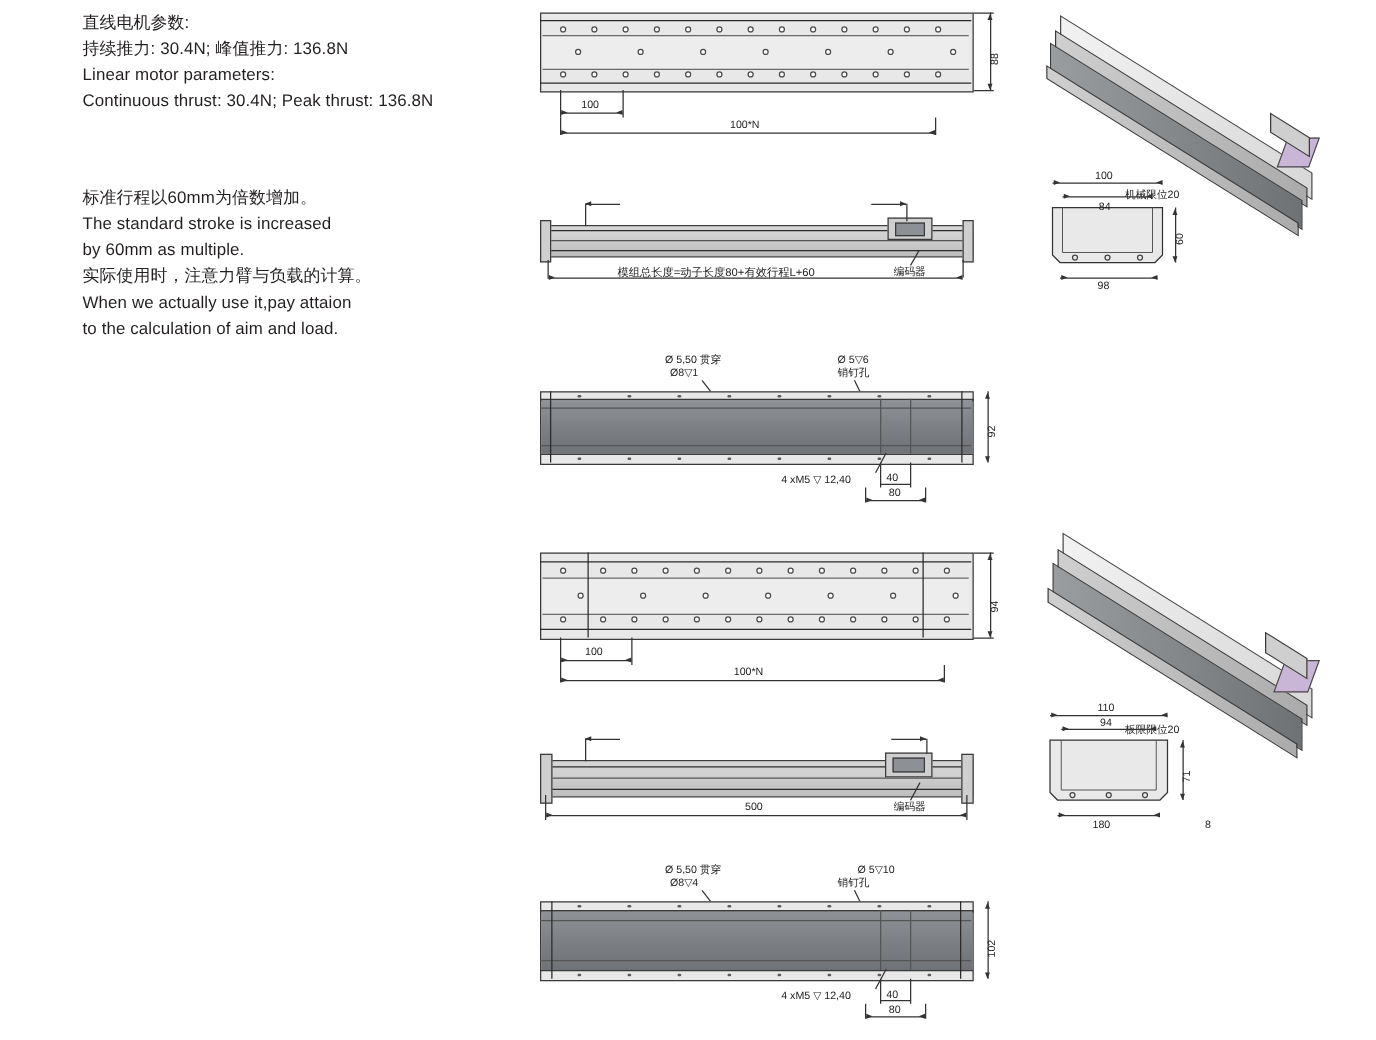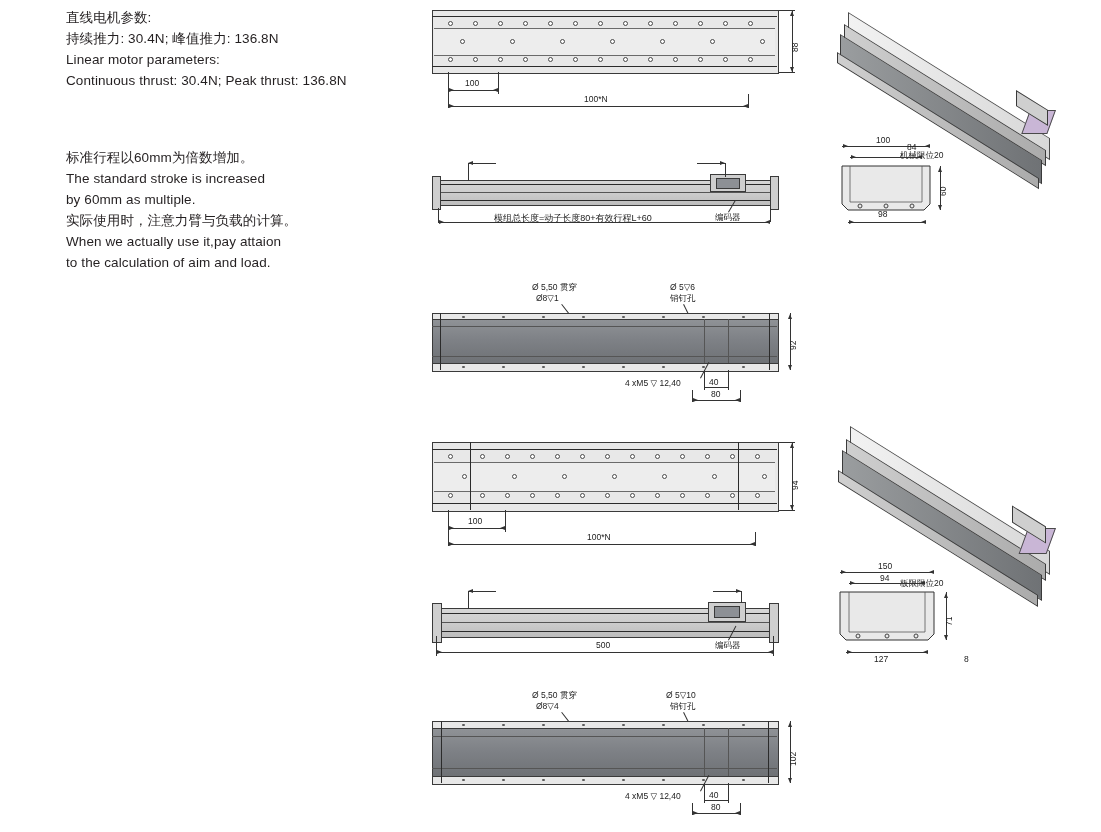--- a/index.html
+++ b/index.html
@@ -229,31 +229,31 @@
   </svg>
 
   <div class="dim h" style="left:12px; top:6px; width:88px;"></div>
   <div class="arrow-r" style="left:13px; top:3.5px;"></div>
   <div class="arrow-l" style="left:95px; top:3.5px;"></div>
   <div class="dimtxt" style="left:46px; top:-5px;">100</div>
 
   <div class="dim h" style="left:20px; top:17px; width:72px;"></div>
   <div class="arrow-r" style="left:21px; top:14.5px;"></div>
   <div class="arrow-l" style="left:87px; top:14.5px;"></div>
-  <div class="dimtxt" style="left:49px; top:2px;margin-left:28px;">84</div>
+  <div class="dimtxt" style="left:49px; top:20px;">84</div>
 
   <div class="dim v" style="left:110px; top:26px; height:44px;"></div>
   <div class="arrow-u" style="left:108px; top:27px;"></div>
   <div class="arrow-d" style="left:108px; top:65px;"></div>
   <div class="dimtxt rot" style="left:108px; top:56px;">60</div>
 
   <div class="dim h" style="left:18px; top:82px; width:78px;"></div>
   <div class="arrow-r" style="left:19px; top:79.5px;"></div>
   <div class="arrow-l" style="left:91px; top:79.5px;"></div>
-  <div class="dimtxt" style="left:48px; top:69px;">98</div>
+  <div class="dimtxt" style="left:48px; top:83px;">98</div>
 </div>
 
 <div class="dwg" style="left:432px; top:282px; width:380px; height:130px;">
 
   <div class="cn" style="left:100px; top:0px;">Ø 5,50 贯穿</div>
   <div class="cn" style="left:104px; top:11px;">Ø8▽1</div>
   <div class="cn" style="left:238px; top:0px;">Ø 5▽6</div>
   <div class="cn" style="left:238px; top:11px;">销钉孔</div>
   <div class="leader" style="left:130px; top:22px; width:20px; transform:rotate(52deg);"></div>
   <div class="leader" style="left:252px; top:22px; width:22px; transform:rotate(64deg);"></div>
@@ -422,45 +422,45 @@
     <polygon points="10,4 104,4 104,46 98,52 16,52 10,46" fill="#e9e9e9" stroke="#333" stroke-width="1"></polygon>
     <polyline points="19,4 19,44 95,44 95,4" fill="none" stroke="#555" stroke-width="0.8"></polyline>
     <circle cx="28" cy="48" r="2" fill="none" stroke="#444"></circle>
     <circle cx="57" cy="48" r="2" fill="none" stroke="#444"></circle>
     <circle cx="86" cy="48" r="2" fill="none" stroke="#444"></circle>
   </svg>
 
   <div class="dim h" style="left:10px; top:6px; width:94px;"></div>
   <div class="arrow-r" style="left:11px; top:3.5px;"></div>
   <div class="arrow-l" style="left:99px; top:3.5px;"></div>
-  <div class="dimtxt" style="left:48px; top:-5px;">150</div>
+  <div class="dimtxt" style="left:48px; top:-5px;">110</div>
 
   <div class="dim h" style="left:19px; top:17px; width:76px;"></div>
   <div class="arrow-r" style="left:20px; top:14.5px;"></div>
   <div class="arrow-l" style="left:90px; top:14.5px;"></div>
   <div class="dimtxt" style="left:50px; top:7px;">94</div>
 
   <div class="dim v" style="left:116px; top:26px; height:48px;"></div>
   <div class="arrow-u" style="left:114px; top:27px;"></div>
   <div class="arrow-d" style="left:114px; top:69px;"></div>
   <div class="dimtxt rot" style="left:114px; top:60px;">71</div>
 
   <div class="dim h" style="left:16px; top:86px; width:82px;"></div>
   <div class="arrow-r" style="left:17px; top:83.5px;"></div>
   <div class="arrow-l" style="left:93px; top:83.5px;"></div>
-  <div class="dimtxt" style="left:44px; top:88px;">127</div>
+  <div class="dimtxt" style="left:44px; top:88px;">180</div>
 
   <div class="dimtxt" style="left:134px; top:88px;">8</div>
 </div>
 
 <div class="dwg" style="left:432px; top:690px; width:380px; height:135px;">
 
   <div class="cn" style="left:100px; top:0px;">Ø 5,50 贯穿</div>
   <div class="cn" style="left:104px; top:11px;">Ø8▽4</div>
-  <div class="cn" style="left:234px; top:0px;text-align:center;">Ø 5▽10</div>
+  <div class="cn" style="left:254px; top:0px;text-align:center;">Ø 5▽10</div>
   <div class="cn" style="left:238px; top:11px;">销钉孔</div>
   <div class="leader" style="left:130px; top:22px; width:20px; transform:rotate(52deg);"></div>
   <div class="leader" style="left:252px; top:22px; width:22px; transform:rotate(64deg);"></div>
 
   <div class="plate-light" style="left:0px; top:31px; width:345px; height:7px;"></div>
   <div class="plate-dark" style="left:0px; top:38px; width:345px; height:48px;"></div>
   <div class="plate-light" style="left:0px; top:86px; width:345px; height:7px;"></div>
   <div class="ln h thin" style="left:0; top:46px; width:345px;"></div>
   <div class="ln h thin" style="left:0; top:78px; width:345px;"></div>
   <div class="ln v" style="left:9px; top:31px; height:62px;"></div>

